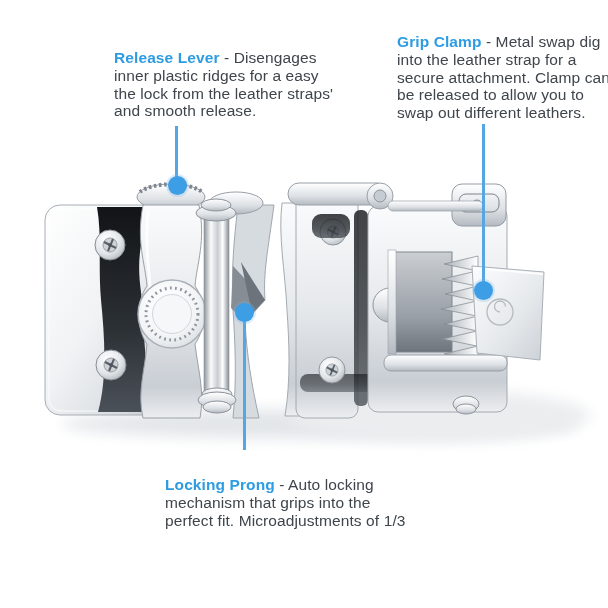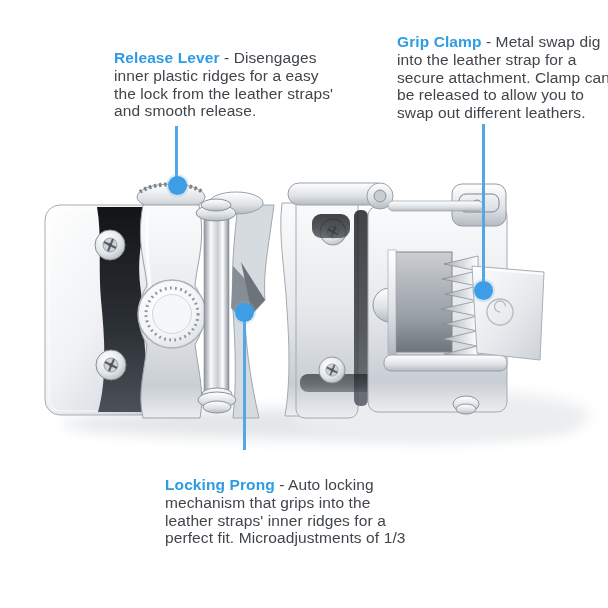--- a/index.html
+++ b/index.html
@@ -205,17 +205,16 @@
     <div class="ln"><span class="hd">Grip Clamp</span><span> - Metal swap dig</span></div>
     <div class="ln">into the leather strap for a</div>
     <div class="ln">secure attachment. Clamp can</div>
     <div class="ln">be released to allow you to</div>
     <div class="ln">swap out different leathers.</div>
   </div>
 
   <div class="callout" id="c-prong">
     <div class="ln"><span class="hd">Locking Prong</span><span> - Auto locking</span></div>
     <div class="ln">mechanism that grips into the</div>
-    <div class="ln">leather straps' inner ridges for a</div>
     <div class="ln">perfect fit. Microadjustments of 1/3</div>
   </div>
 
 </div>
 
 </body></html>

